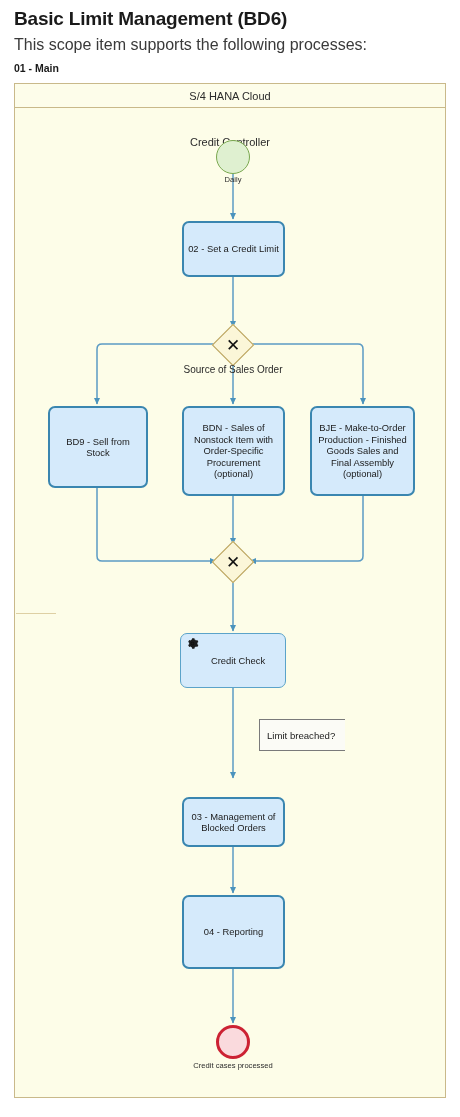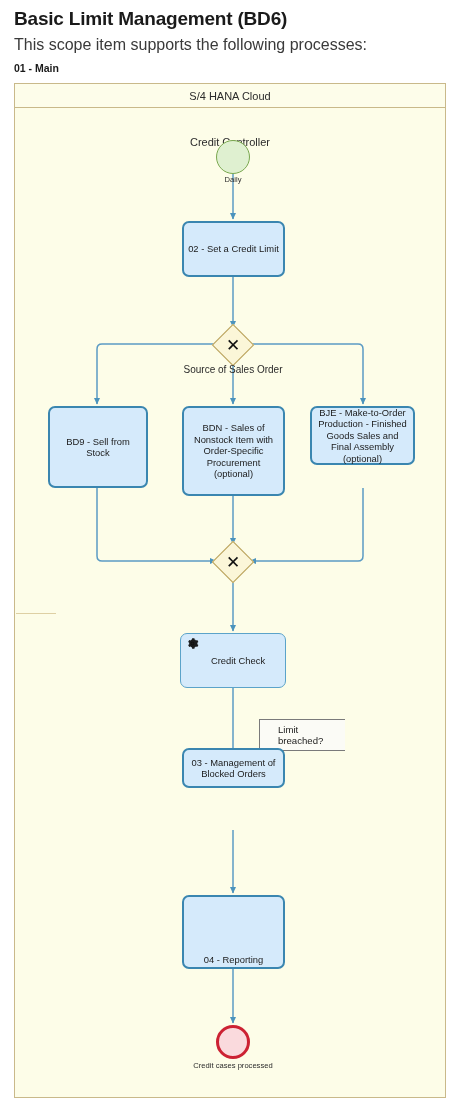--- a/index.html
+++ b/index.html
@@ -179,21 +179,21 @@
 
   .annotation {
     position: absolute;
     background: #fbfbf6;
     border-left: 1.4px solid #7a7a7a;
     border-top: 1.4px solid #7a7a7a;
     border-bottom: 1.4px solid #7a7a7a;
     border-right: none;
     display: flex;
     align-items: center;
-    padding-left: 18px;
+    padding-left: 7px;
     font-size: 9.6px;
     color: #1b1b1b;
   }
 </style>
 </head>
 <body>
 
 <div id="page-title">Basic Limit Management (BD6)</div>
 <div id="page-subtitle">This scope item supports the following processes:</div>
 <div id="process-label">01 - Main</div>
@@ -254,21 +254,21 @@
 <div class="gateway-label" style="left:173px; top:365px;">Source of Sales Order</div>
 
 <div class="node task" style="left:48px; top:406px; width:100px; height:82px;justify-content:center;">
   <span>BD9 - Sell from Stock</span>
 </div>
 
 <div class="node task" style="left:182px; top:406px; width:103px; height:90px;">
   <span>BDN - Sales of Nonstock Item with Order-Specific Procurement (optional)</span>
 </div>
 
-<div class="node task" style="left:310px; top:406px; width:105px; height:59px;align-items:center;">
+<div class="node task" style="left:310px; top:406px; width:105px; height:90px;align-items:center;">
   <span>BJE - Make-to-Order Production - Finished Goods Sales and Final Assembly (optional)</span>
 </div>
 
 <div class="node" style="left:215px; top:544px; width:36px; height:36px;">
   <div class="gateway" style="position:absolute; left:3px; top:3px;"></div>
   <div class="gateway-x" style="left:1px; top:1px;">✕</div>
 </div>
 
 <div class="node task thin" style="left:180px; top:633px; width:106px; height:55px;padding-left:14px;">
   <span class="gear-icon">
@@ -277,22 +277,22 @@
       <path fill="#111111" d="M21 12c0-.5-.05-1-.14-1.47l2.02-1.5-2.1-3.63-2.37.9a8.6 8.6 0 0 0-2.54-1.47L15.5 2.3h-4.2l-.37 2.53a8.6 8.6 0 0 0-2.54 1.47l-2.37-.9-2.1 3.63 2.02 1.5A8.9 8.9 0 0 0 5.8 12c0 .5.05 1 .14 1.47l-2.02 1.5 2.1 3.63 2.37-.9a8.6 8.6 0 0 0 2.54 1.47l.37 2.53h4.2l.37-2.53a8.6 8.6 0 0 0 2.54-1.47l2.37.9 2.1-3.63-2.02-1.5c.09-.47.14-.97.14-1.47z" opacity="0.95"></path>
     </svg>
   </span>
   <span>Credit Check</span>
 </div>
 
 <div class="annotation" style="left:259px; top:719px; width:86px; height:32px;">
   <span>Limit breached?</span>
 </div>
 
-<div class="node task" style="left:182px; top:748px; width:103px; height:40px;">
+<div class="node task" style="left:182px; top:797px; width:103px; height:50px;">
   <span>03 - Management of Blocked Orders</span>
 </div>
 
-<div class="node task" style="left:182px; top:895px; width:103px; height:74px;align-items:flex-end;">
+<div class="node task" style="left:182px; top:895px; width:103px; height:74px;">
   <span>04 - Reporting</span>
 </div>
 
 <div class="node event end" style="left:216px; top:1025px; width:34px; height:34px;"></div>
 <div class="event-label" style="left:178px; top:1061px;">Credit cases processed</div>
 
 </body></html>

